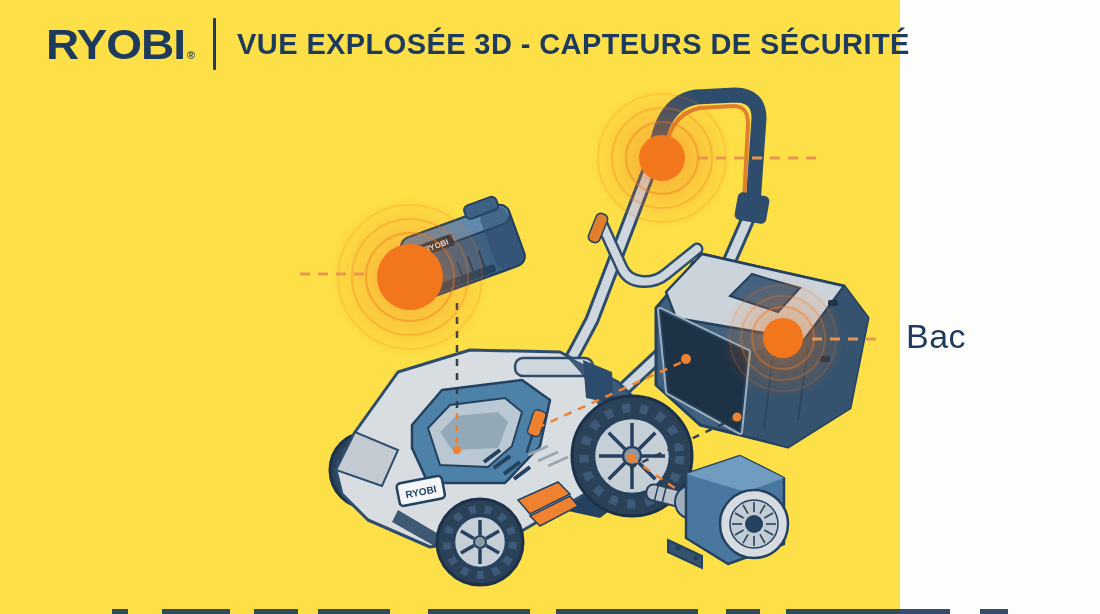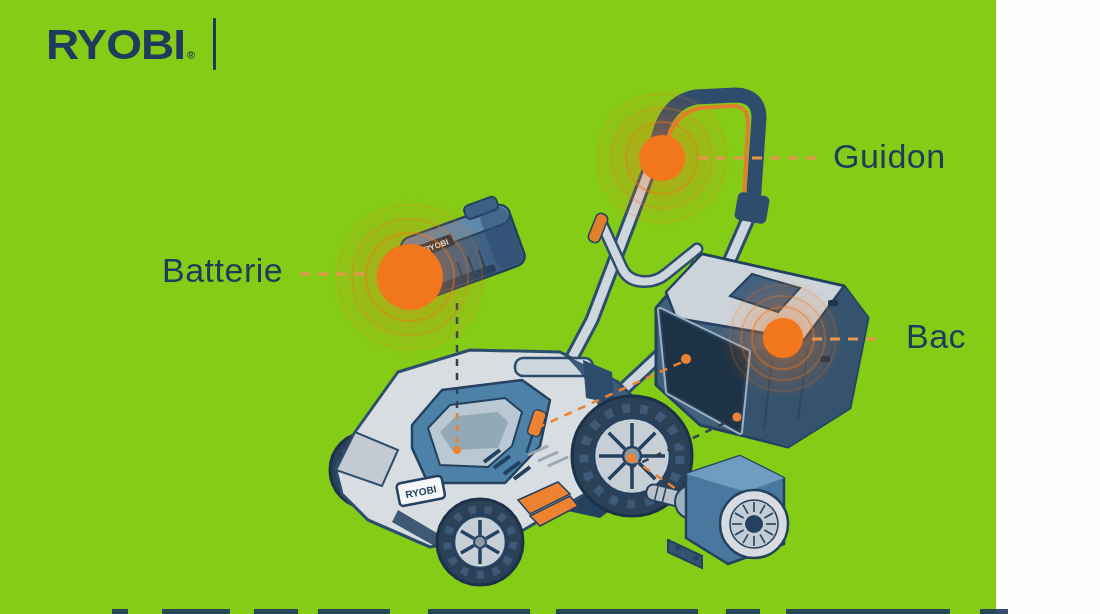--- a/index.html
+++ b/index.html
@@ -5,21 +5,21 @@
   :root{
     --navy:#1e3a5c;
     --orange:#f2761b;
     --leader:#e8964f;
     --steel:#d8dde2;
     --blue:#4e81a8;
   }
   *{margin:0;padding:0;box-sizing:border-box}
   html,body{width:1100px;height:614px;overflow:hidden;background:#fdfdfc;
     font-family:"Liberation Sans","DejaVu Sans",sans-serif;}
-  .stage{position:relative;width:996px;height:614px;background:#84cc16}
+  .stage{position:relative;width:900px;height:614px;background:#fde047}
   .stage svg{position:absolute;left:0;top:0}
 
   
   .header{position:absolute;left:46px;top:18px;display:flex;align-items:center;z-index:5}
   .brand-wrap{display:flex;align-items:flex-start}
   .brand{font-size:46px;font-weight:800;color:var(--navy);letter-spacing:-1px;
     transform:scaleY(.92);line-height:1.1}
   .reg{font-size:11px;color:var(--navy);font-weight:700;margin-top:30px;margin-left:2px}
   .divider{width:3px;height:52px;background:var(--navy);margin:0 21px 0 18px;border-radius:1px}
   .title{font-size:29px;font-weight:800;color:var(--navy);letter-spacing:.4px;white-space:nowrap}
@@ -35,20 +35,21 @@
 <body>
 
 <div class="stage">
 
   <header class="header">
     <div class="brand-wrap">
       <span class="brand">RYOBI</span>
       <span class="reg">®</span>
     </div>
     <div class="divider"></div>
+    <h1 class="title">VUE EXPLOSÉE 3D - CAPTEURS DE SÉCURITÉ</h1>
   </header>
 
   <svg width="1100" height="614" viewBox="0 0 1100 614">
     <defs>
       <radialGradient id="glow">
         <stop offset="0%" stop-color="#f2761b" stop-opacity="0.55"></stop>
         <stop offset="55%" stop-color="#f2761b" stop-opacity="0.22"></stop>
         <stop offset="100%" stop-color="#f2761b" stop-opacity="0"></stop>
       </radialGradient>
     </defs>
@@ -264,23 +265,17 @@
       <rect x="254" y="609" width="44" height="5"></rect>
       <rect x="318" y="609" width="72" height="5"></rect>
       <rect x="428" y="609" width="102" height="5"></rect>
       <rect x="556" y="609" width="142" height="5"></rect>
       <rect x="726" y="609" width="34" height="5"></rect>
       <rect x="786" y="609" width="164" height="5"></rect>
       <rect x="980" y="609" width="28" height="5"></rect>
     </g>
   </svg>
 
-  <div class="callout callout-guidon">
-    <span>Guidon</span>
-  </div>
-  <div class="callout callout-batterie">
-    <span>Batterie</span>
-  </div>
   <div class="callout callout-bac">
     <span>Bac</span>
   </div>
 
 </div>
 
 </body></html>

